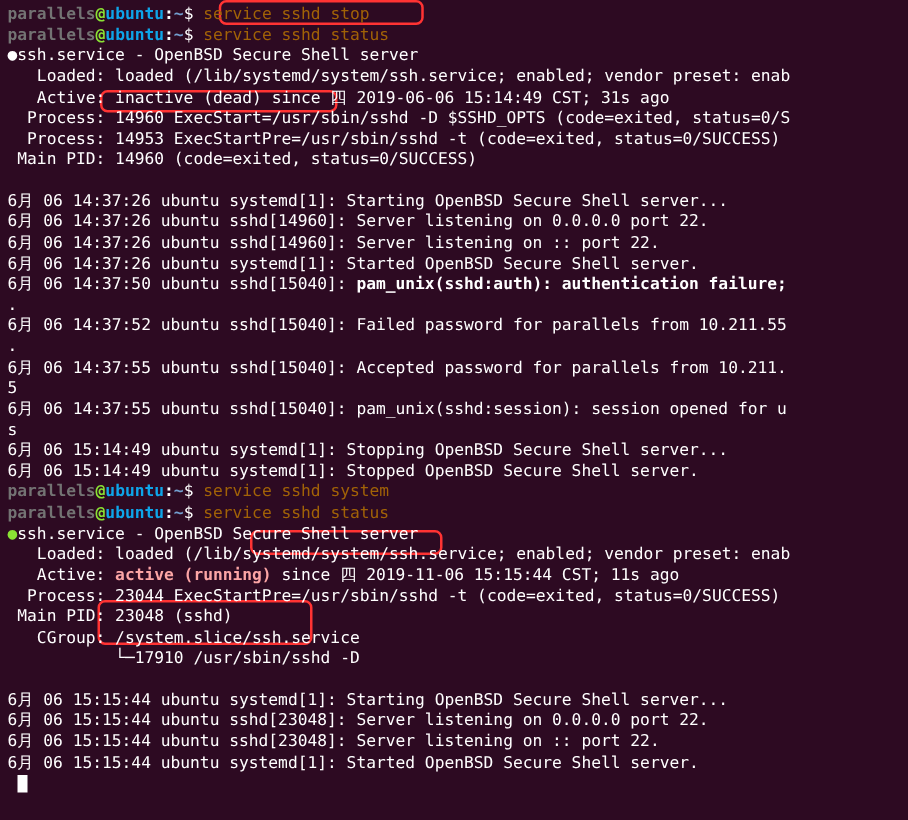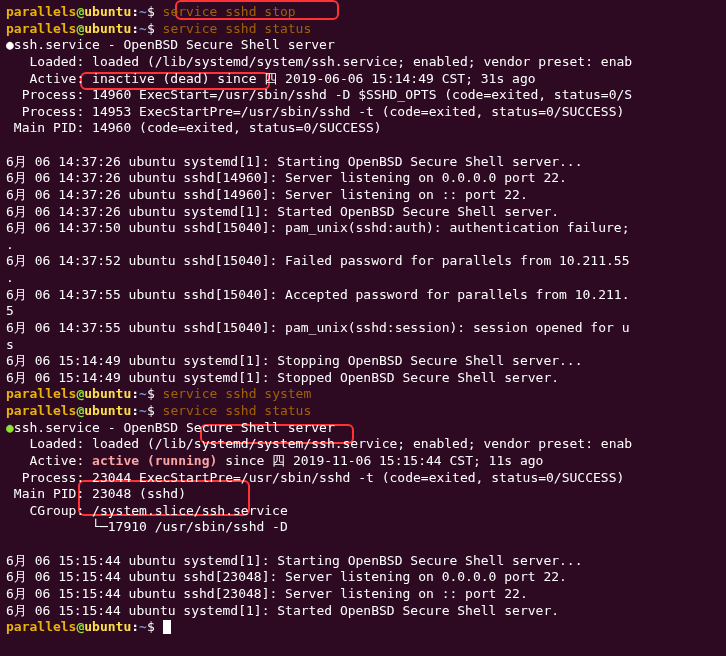--- a/index.html
+++ b/index.html
@@ -14,27 +14,27 @@
       line-height: 1.28;
       color: #ffffff;
       padding: 4px 6px;
       width: 726px;
       position: relative;
     }
     .line {
       white-space: pre;
       position: relative;
     }
-    .user { color: #eab308; font-weight: bold; }
+    .user { color: #737373; font-weight: bold; }
     .at { color: #8ae234; font-weight: bold; }
-    .host { color: #fde047; font-weight: bold; }
+    .host { color: #0ea5e9; font-weight: bold; }
     .colon { color: #ffffff; font-weight: bold; }
     .path { color: #729fcf; font-weight: bold; }
     .dollar { color: #ffffff; }
-    .bold { font-weight: normal; margin-top: 16px; }
+    .bold { font-weight: bold; margin-top: 16px; }
     .green { color: #fca5a5; font-weight: bold; }
     .dot-white { color: #ffffff; }
     .dot-green { color: #8ae234; }
     .prompt {
       display: inline;
     }
     .cursor {
       display: inline-block;
       width: 8px;
       height: 14px;
@@ -97,13 +97,13 @@
 <div class="line"><span>  Process: 23044 ExecStartPre=/usr/sbin/sshd -t (code=exited, status=0/SUCCESS)</span></div>
 <div class="line"><span> Main PID: 23048 (sshd)</span></div>
 <div class="line"><span>   CGroup: /system.slice/ssh.service</span></div>
 <div class="line"><span>           └─17910 /usr/sbin/sshd -D</span></div>
 <div class="line">&nbsp;</div>
 <div class="line"><span>6月 06 15:15:44 ubuntu systemd[1]: Starting OpenBSD Secure Shell server...</span></div>
 <div class="line"><span>6月 06 15:15:44 ubuntu sshd[23048]: Server listening on 0.0.0.0 port 22.</span></div>
 <div class="line"><span>6月 06 15:15:44 ubuntu sshd[23048]: Server listening on :: port 22.</span></div>
 <div class="line"><span>6月 06 15:15:44 ubuntu systemd[1]: Started OpenBSD Secure Shell server.</span></div>
 
-<div class="line"><span class="prompt"><span class="user">parallels</span><span class="at">@</span><span class="host">ubuntu</span><span class="colon">:</span><span class="path">~</span><span class="dollar">$</span></span> <span class="cursor"></span></div>
+<div class="line"> <span class="cursor"></span></div>
 
 </body></html>

